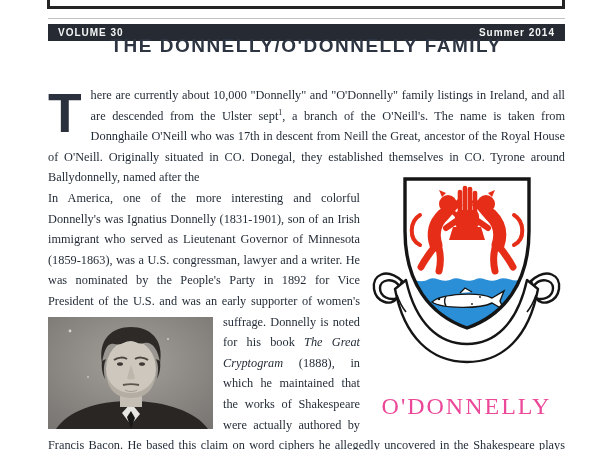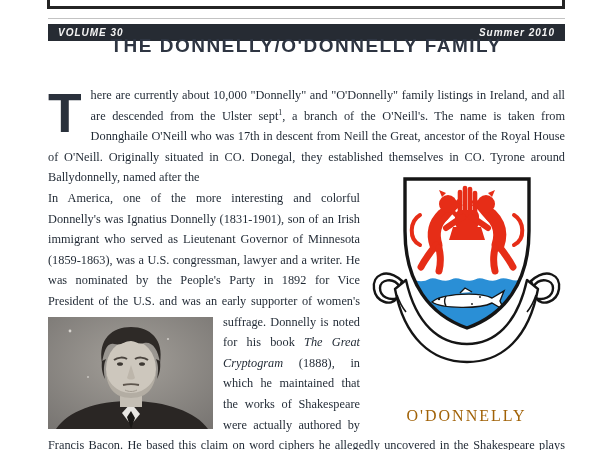--- a/index.html
+++ b/index.html
@@ -8,55 +8,55 @@
 
   
   #top-box{position:absolute;left:47px;top:-18px;width:512px;height:21px;
            border:3px solid #242424;background:#ffffff;}
 
   #rule{position:absolute;left:48px;top:18px;width:517px;height:1px;background:#c3c3c3;}
 
   #masthead{position:absolute;left:48px;top:24px;width:517px;height:17px;background:#262b33;
             display:flex;justify-content:space-between;align-items:center;box-sizing:border-box;
             padding:0 10px;font-family:"Liberation Sans",sans-serif;color:#f4f4f4;
-            font-size:10px;letter-spacing:1px;font-weight:bold;font-style:italic;}
+            font-size:10px;letter-spacing:1px;font-weight:bold;}
 
   #title{position:absolute;left:0;top:35px;width:612px;text-align:center;
          font-family:"Liberation Sans",sans-serif;font-weight:bold;color:#2e3542;
          font-size:19px;letter-spacing:1.5px;}
 
   #content{position:absolute;left:48px;top:85px;width:517px;
            font-size:12.3px;line-height:20.6px;text-align:justify;color:#1f2833;}
   #content p{margin:0;}
   #para-2{margin-top:15px;}
 
   .dropcap{float:left;font-family:"Liberation Sans",sans-serif;font-weight:bold;
            font-size:55px;line-height:50px;color:#2a313c;margin:3px 9px 0 0;}
 
   .book-title{font-style:italic;}
   sup{font-size:8px;line-height:0;}
 
   .crest-float{float:right;width:197px;margin:2px 0 6px 8px;text-align:center;}
-  .crest-name{font-family:"Liberation Serif",serif;font-size:16px;letter-spacing:2px;
-              color:#a16207;margin-top:12px;white-space:nowrap;}
+  .crest-name{font-family:"Liberation Serif",serif;font-size:24px;letter-spacing:2px;
+              color:#ec4899;margin-top:2px;white-space:nowrap;}
 
   .photo-float{float:left;width:165px;height:112px;margin:5px 10px 2px 0;}
   .photo-float svg{display:block;}
 </style>
 </head>
 <body>
 
 <div id="page">
 
   <div id="top-box"></div>
   <div id="rule"></div>
 
   <div id="masthead">
     <span>VOLUME 30</span>
-    <span>Summer 2010</span>
+    <span>Summer 2014</span>
   </div>
 
   <div id="title">THE DONNELLY/O'DONNELLY FAMILY</div>
 
   <div id="content">
     <p id="para-1">
       <span class="dropcap">T</span><span>here are currently about 10,000 "Donnelly" and "O'Donnelly" family listings in Ireland, and all are descended from the Ulster sept</span><sup>1</sup><span>, a branch of the O'Neill's. The name is taken from Donnghaile O'Neill who was 17th in descent from Neill the Great, ancestor of the Royal House of O'Neill.  Originally situated in CO. Donegal, they established themselves in CO. Tyrone around Ballydonnelly, named after the </span><span class="crest-float"><svg width="197" height="218" viewBox="0 0 197 218">
           <defs>
             <clipPath id="shieldClip">
               <path d="M37,10 L161,10 L161,62 C161,114 136,146 99,159 C62,146 37,114 37,62 Z"></path>

